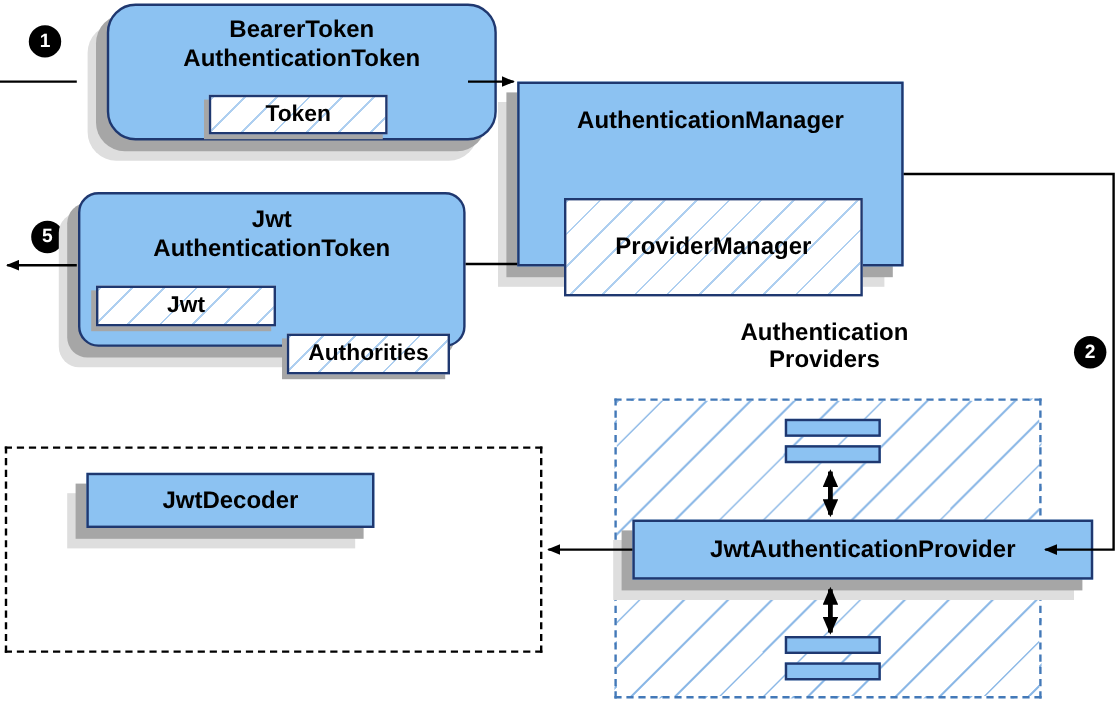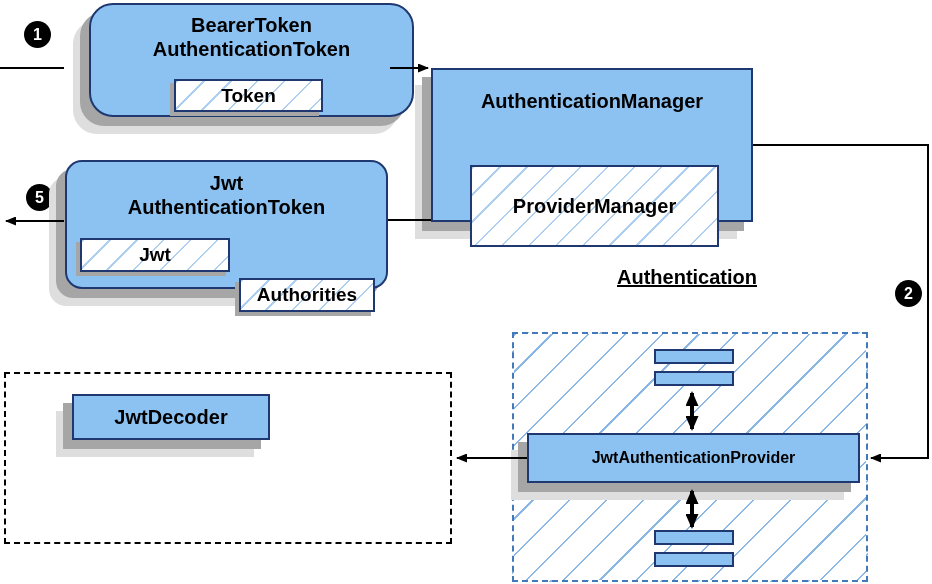--- a/index.html
+++ b/index.html
@@ -60,21 +60,20 @@
     font-size: 16px;
     line-height: 27px;
     text-align: center;
   }
   .freelabel {
     position: absolute;
     font-weight: bold;
     font-size: 20px;
     line-height: 23px;
     text-align: center;
-    text-decoration: underline;
   }
   .dashed-blue {
     position: absolute;
     border: 2px dashed var(--providers-dash-border, #4379b8);
   }
   .dashed-black {
     position: absolute;
     border: 2px dashed var(--outer-dash-border, #000);
     background: #ffffff;
   }
@@ -136,36 +135,37 @@
     <div class="field hatch-fine shadow1" style="left:13px; top:76px; width:150px; height:34px; line-height:30px;">
       <span>Jwt</span>
     </div>
     <div class="field hatch-fine shadow1" style="left:172px; top:76px; width:136px; height:34px; line-height:30px;margin-top:40px;">
       <span>Authorities</span>
     </div>
   </div>
 
   <div class="freelabel" style="left:557px; top:266px; width:260px;">
     <div>Authentication</div>
+    <div>Providers</div>
   </div>
 
   <div class="dashed-blue hatch-big" style="left:512px; top:332px; width:356px; height:250px;">
     <div class="bar" style="left:140px; top:15px;"></div>
     <div class="bar" style="left:140px; top:37px;"></div>
     <div class="bar" style="left:140px; top:196px;"></div>
     <div class="bar" style="left:140px; top:218px;"></div>
   </div>
 
-  <div class="node shadow2" style="left:527px; top:433px; width:333px; height:50px; font-size:16px; line-height:46px;">
+  <div class="node shadow2" style="left:527px; top:433px; width:384px; height:50px; font-size:20px; line-height:46px;">
     <span>JwtAuthenticationProvider</span>
   </div>
 
   <div class="dashed-black" style="left:4px; top:372px; width:448px; height:172px;"></div>
 
-  <div class="node shadow2" style="left:72px; top:394px; width:198px; height:46px; font-size:20px; line-height:42px;">
+  <div class="node shadow2" style="left:72px; top:394px; width:240px; height:46px; font-size:20px; line-height:42px;">
     <span>JwtDecoder</span>
   </div>
 
 
   <svg class="flows" width="932" height="584" viewBox="0 0 932 584">
     <defs>
       <marker id="ah" markerWidth="11" markerHeight="9" refX="10" refY="4.5" orient="auto-start-reverse" markerUnits="userSpaceOnUse">
         <path d="M0,0 L11,4.5 L0,9 z" fill="#000"></path>
       </marker>
       <marker id="ahBig" markerWidth="15" markerHeight="13" refX="13" refY="6.5" orient="auto-start-reverse" markerUnits="userSpaceOnUse">

